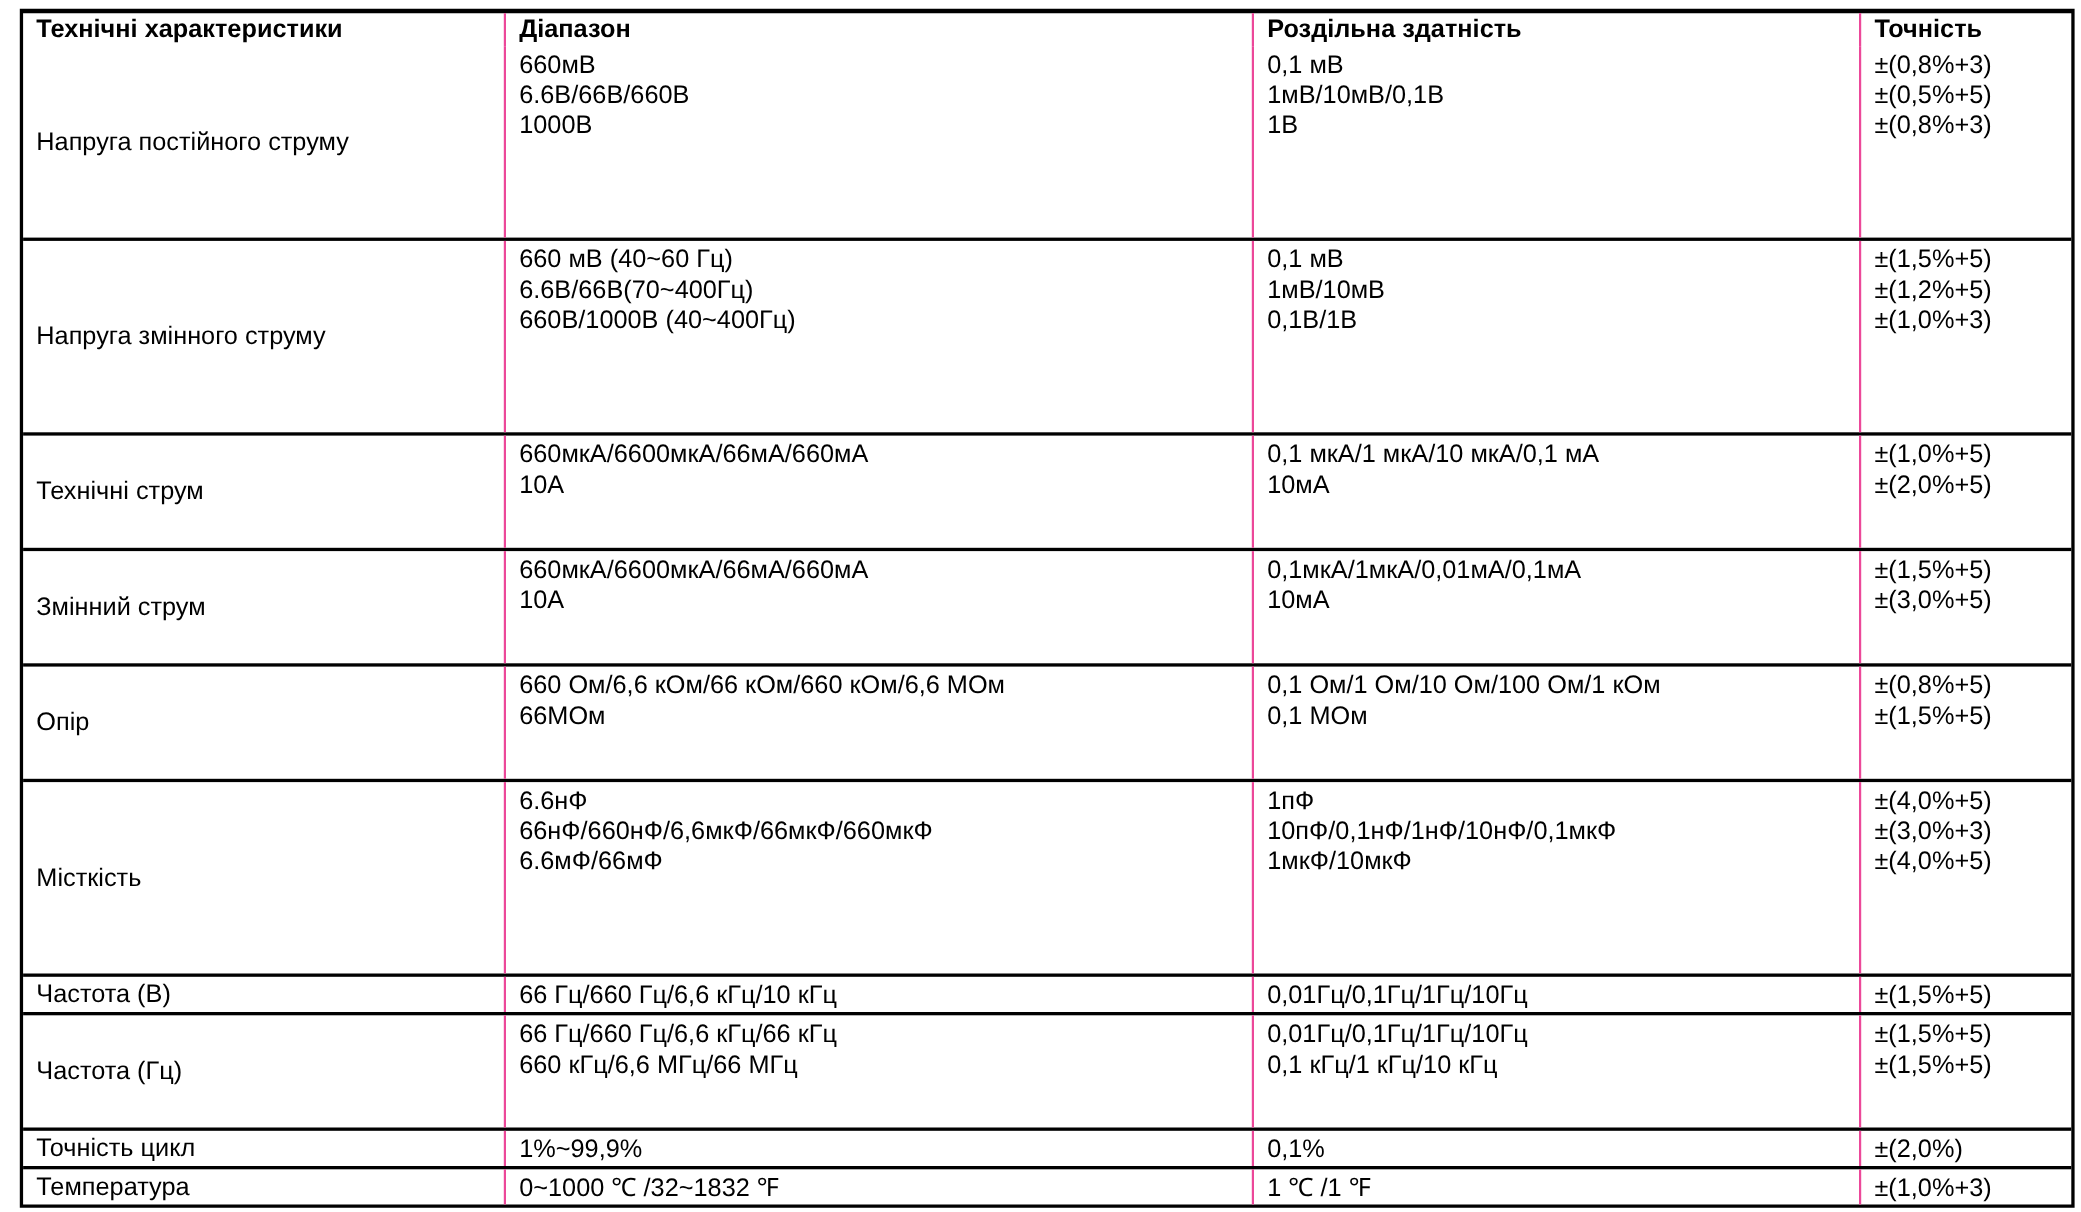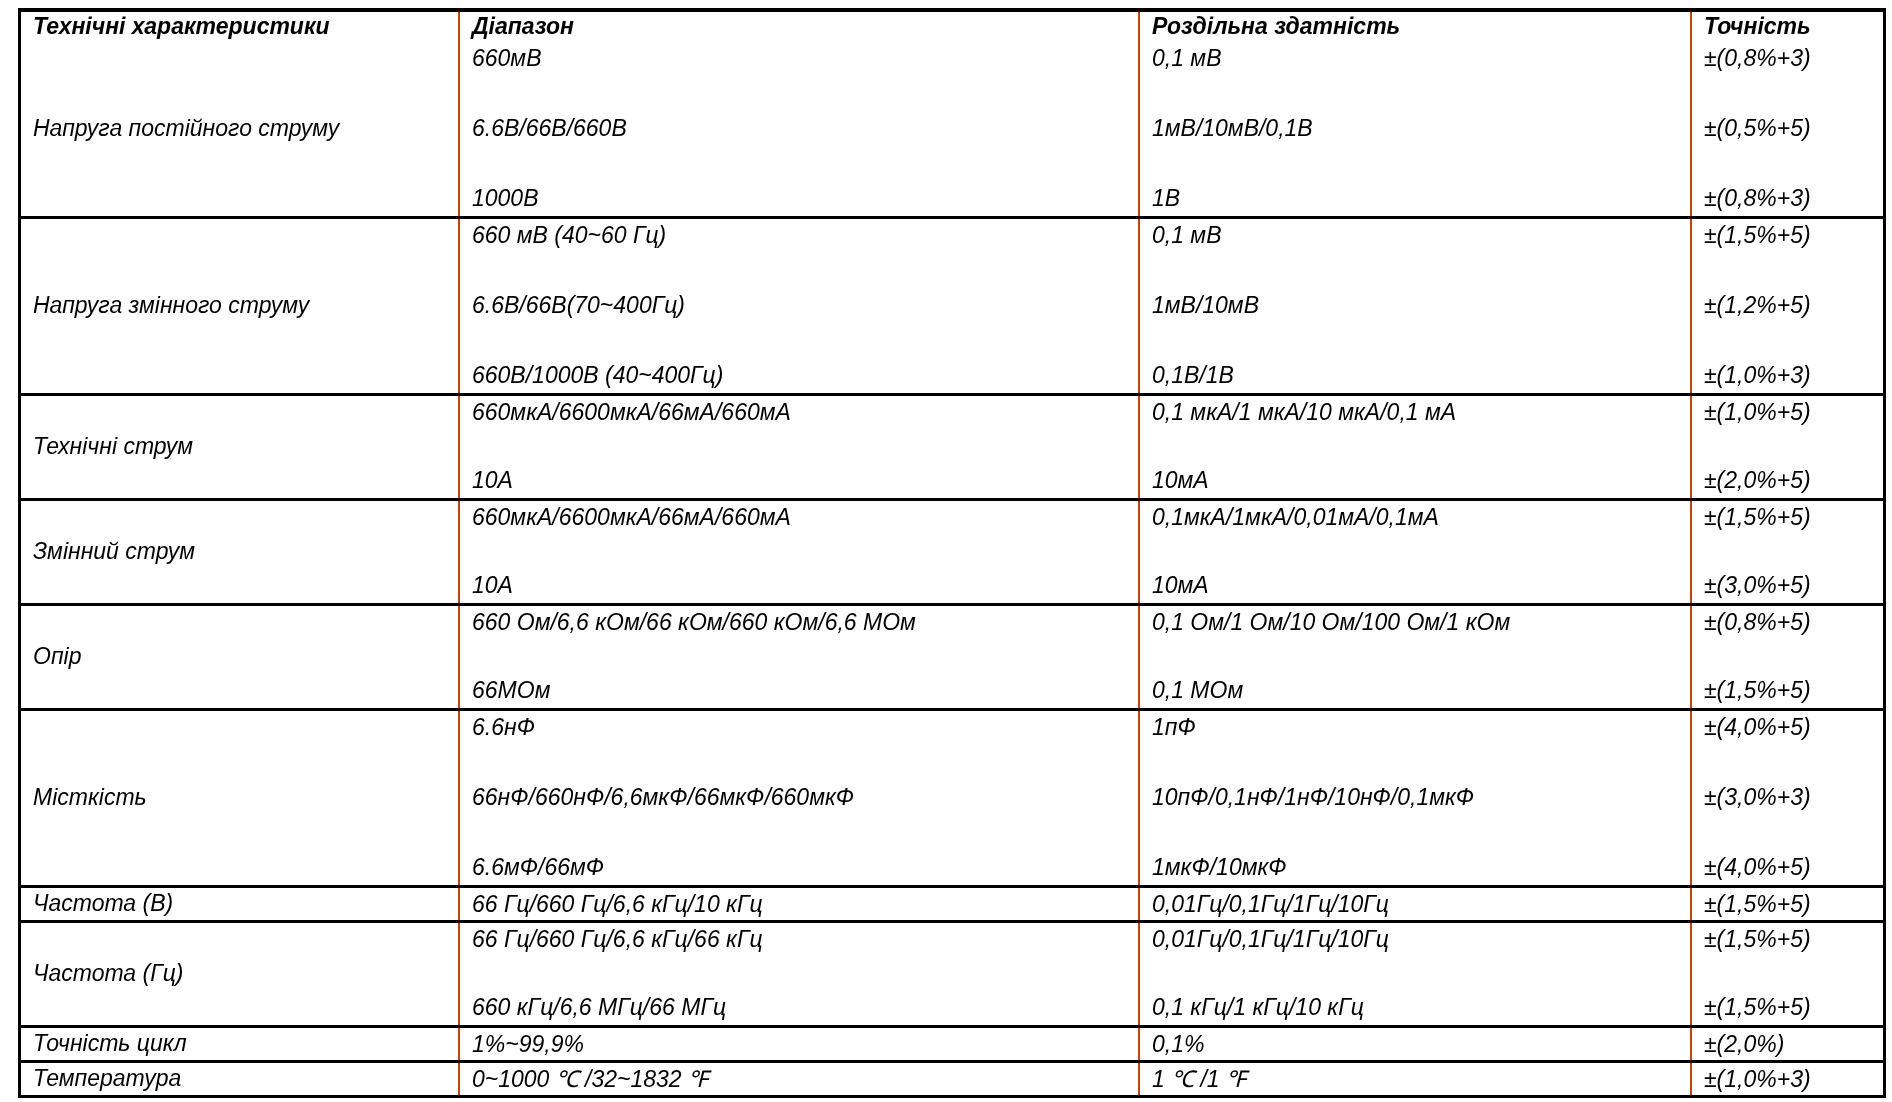--- a/index.html
+++ b/index.html
@@ -10,21 +10,20 @@
     height: 1102px;
     overflow: hidden;
     font-family: "Liberation Sans", sans-serif;
     color: #000;
   }
   .page {
     position: relative;
     width: 1892px;
     height: 1102px;
     background: #fff;
-    font-style: italic;
   }
   .spec-table {
     position: absolute;
     left: 18px;
     top: 8px;
     width: 1862px;
     border: 3px solid #000;
     border-top-width: 4px;
     background: #fff;
   }
@@ -37,34 +36,34 @@
   .rows-1 { height: 32px; }
   .rows-2 { height: 102px; }
   .rows-3 { height: 174px; }
   .cell {
     box-sizing: border-box;
     padding: 0 4px 0 12px;
     font-size: 23px;
     line-height: 1.2;
     overflow: hidden;
   }
-  .cell + .cell { border-left: 2px solid #c2410c; }
+  .cell + .cell { border-left: 2px solid #ec4899; }
   .header-cell {
     display: flex;
     align-items: center;
     font-weight: bold;
   }
   .cell-label {
     display: flex;
     align-items: center;
   }
   .stack {
     display: flex;
     flex-direction: column;
-    justify-content: space-between;
+    justify-content: flex-start;
     height: 100%;
     padding: 3px 0;
     box-sizing: border-box;
   }
   .rows-1 .stack { justify-content: flex-start; }
   .line { white-space: nowrap; }
 </style>
 </head>
 <body>
 

